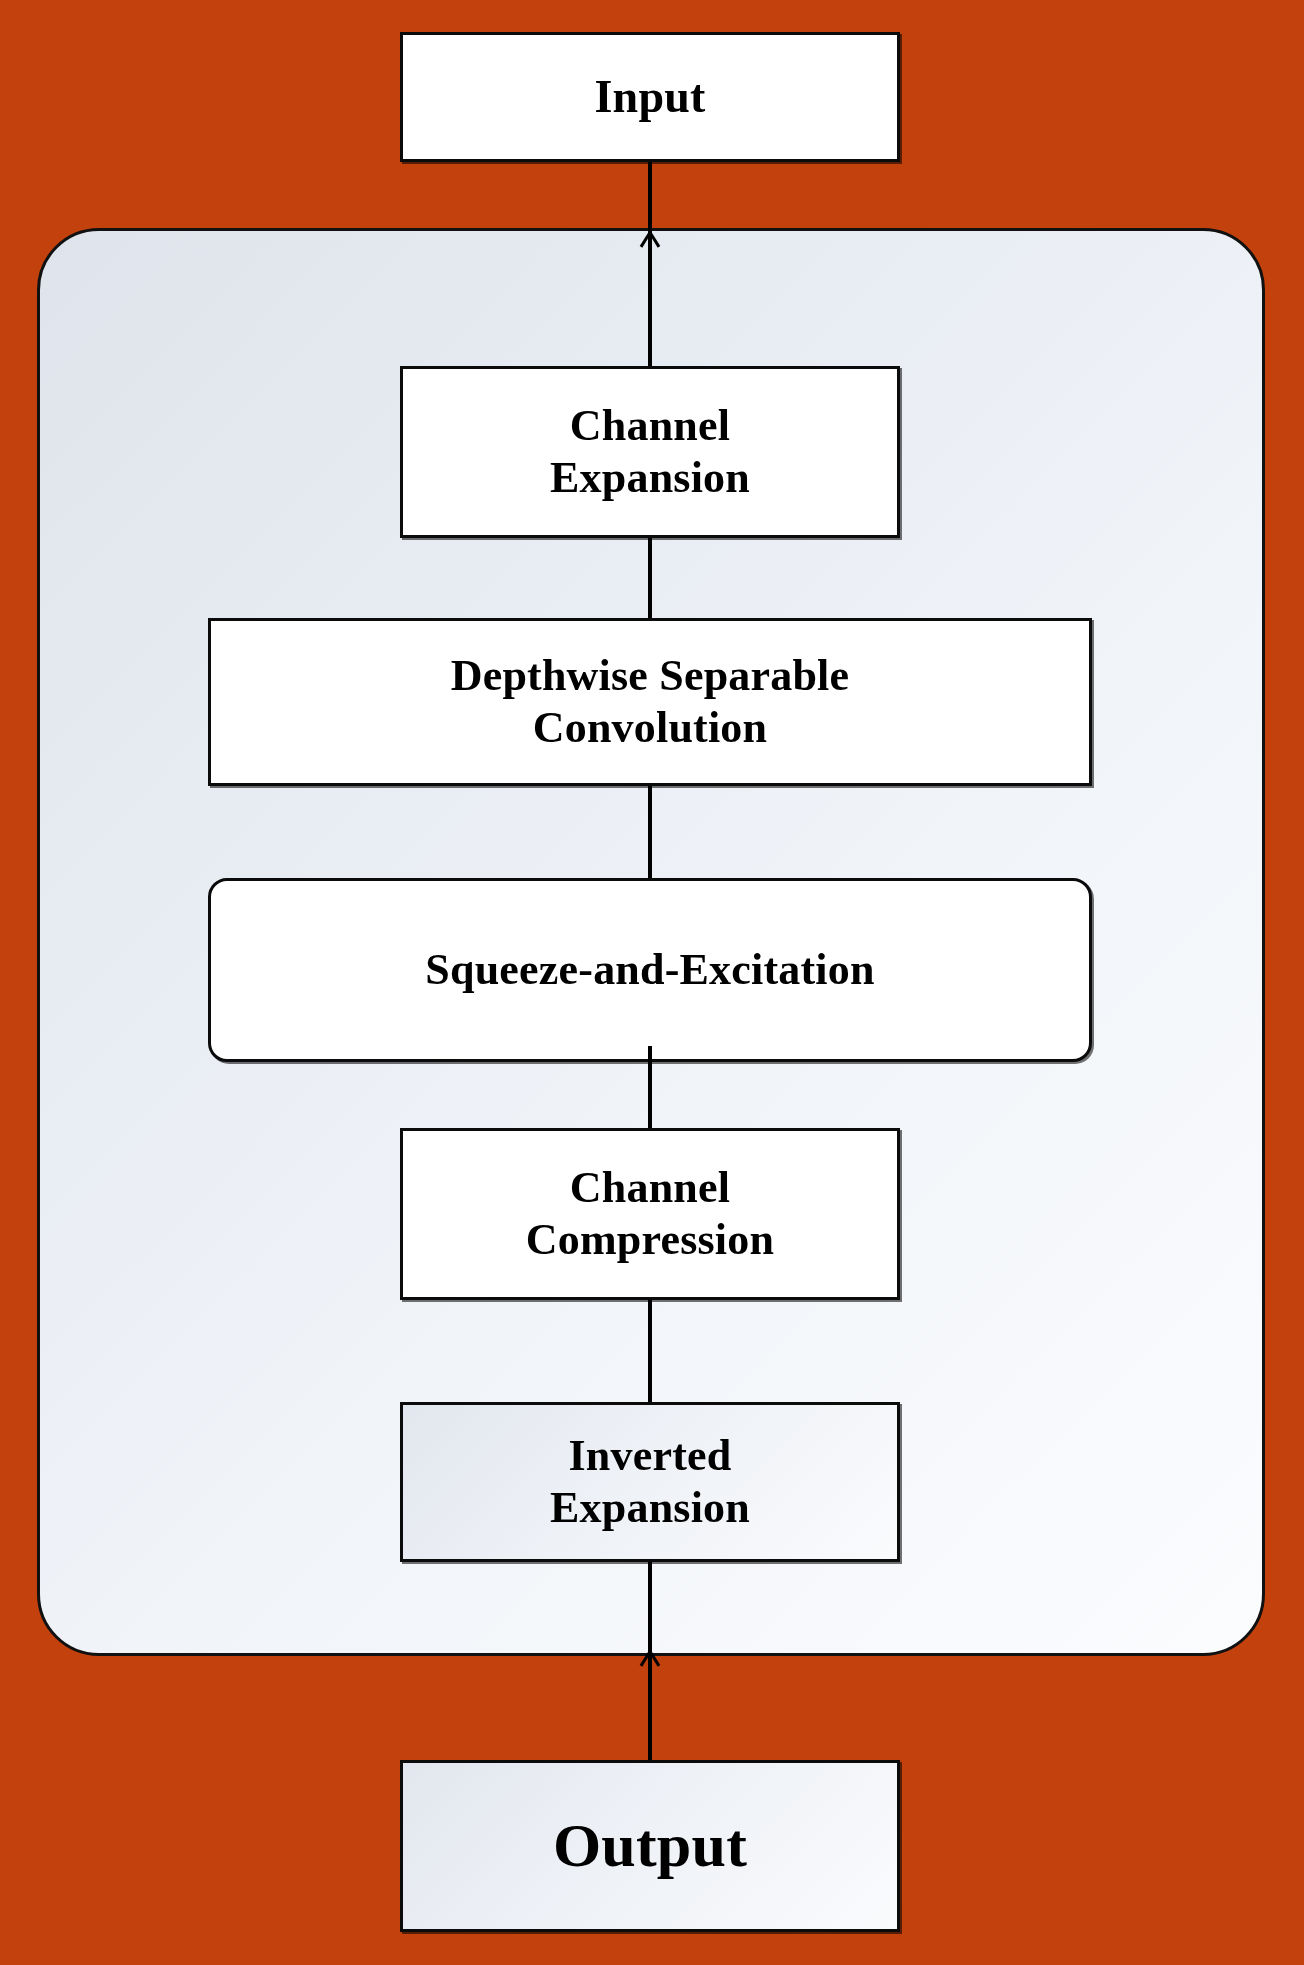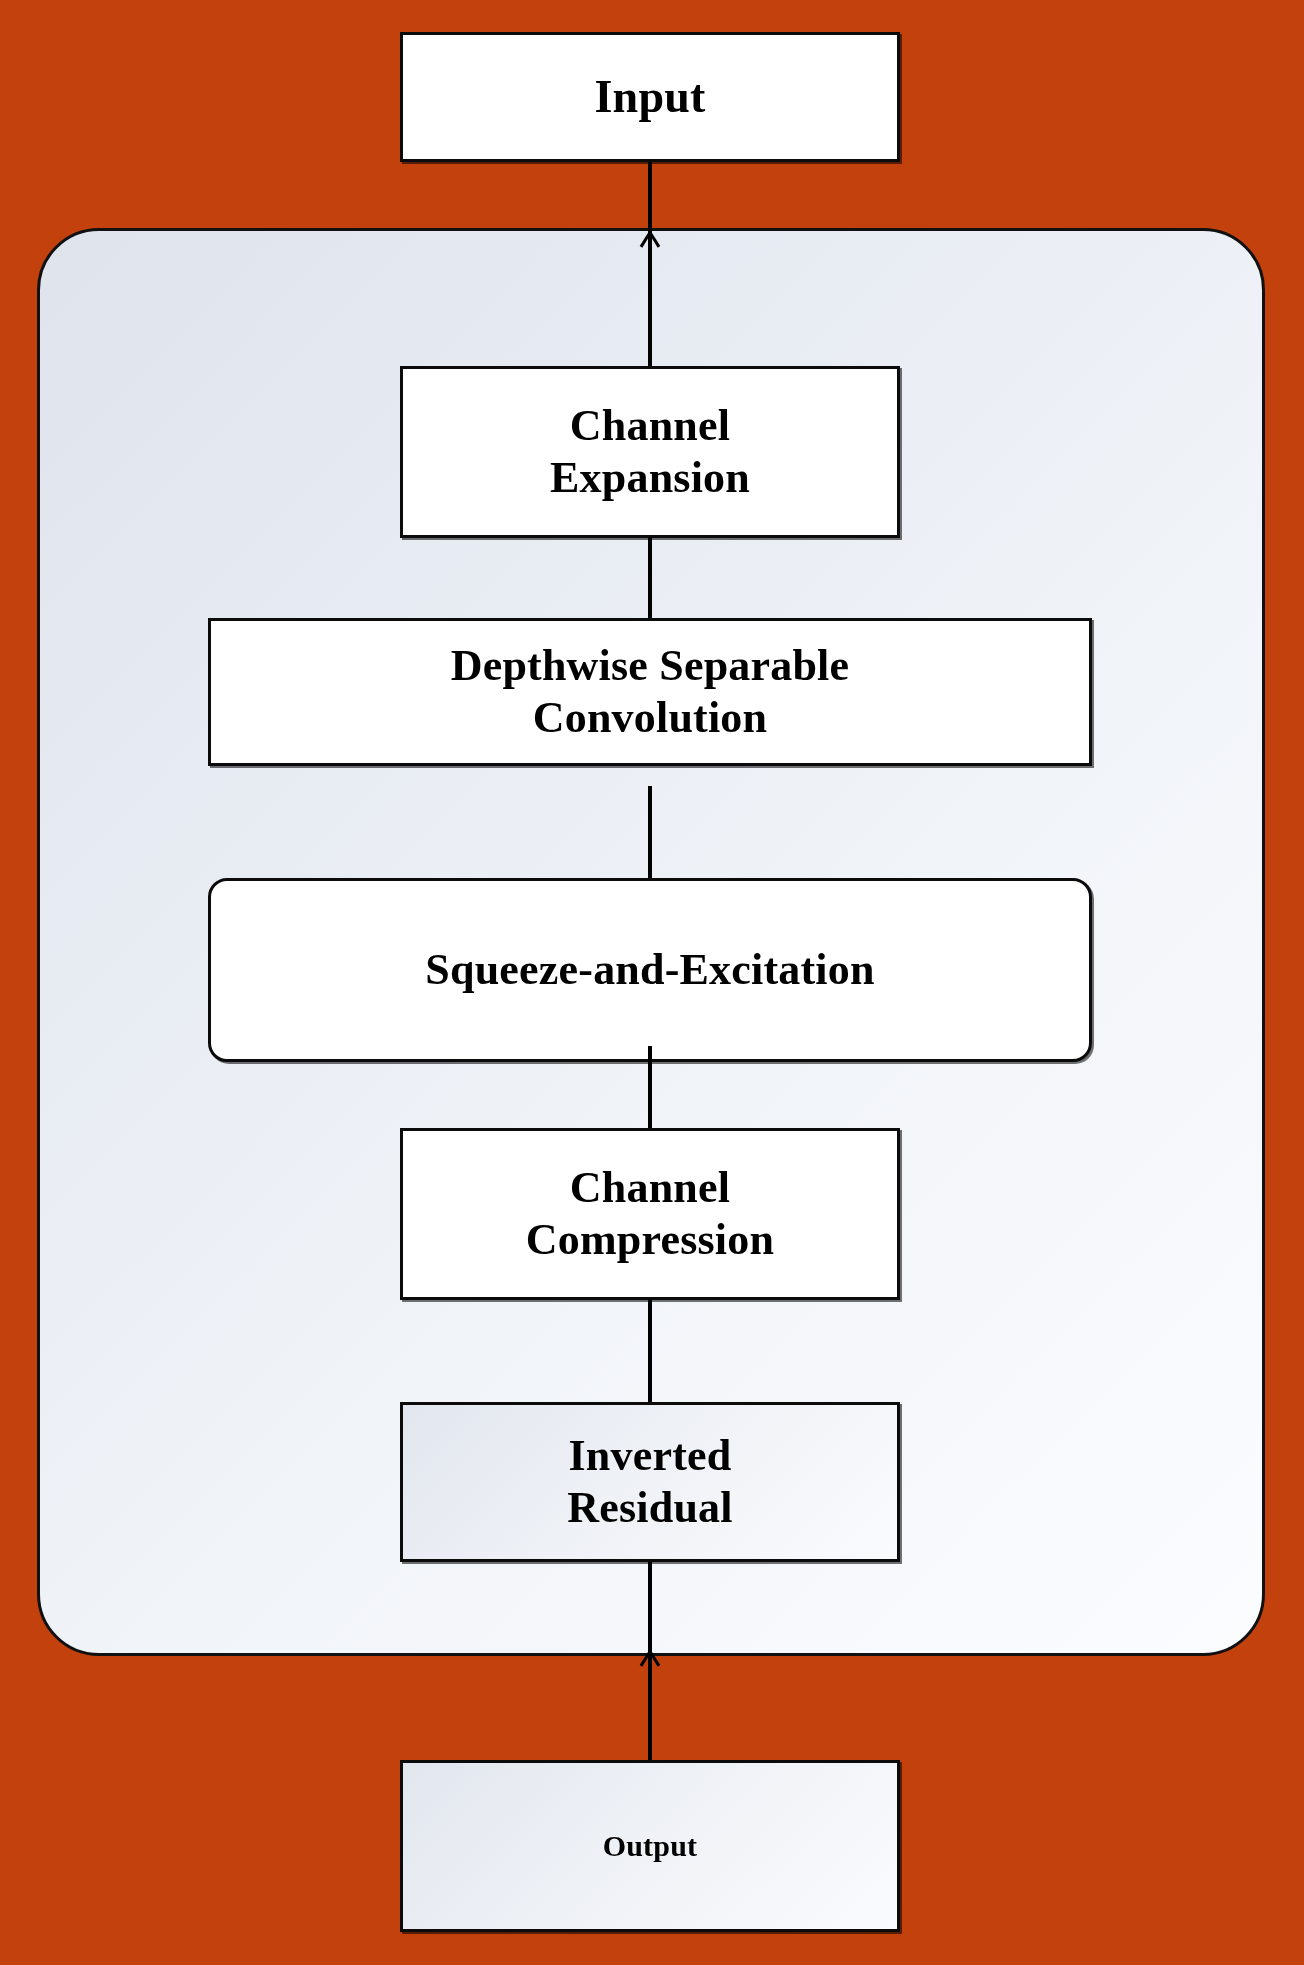--- a/index.html
+++ b/index.html
@@ -88,21 +88,21 @@
     <span class="node-label">Channel
 Expansion</span>
   </div>
 
   <div class="conn" style="left:648px; top:538px; height:82px;"></div>
   <div style="position:absolute; left:650px; top:618px; width:0; height:0;">
     <div class="barb left" style="left:-17px; top:0;"></div>
     <div class="barb right" style="left:0px;  top:0;"></div>
   </div>
 
-  <div class="node node-white" style="left:208px; top:618px; width:884px; height:148px; font-size:44px;">
+  <div class="node node-white" style="left:208px; top:618px; width:884px; height:168px; font-size:44px;">
     <span class="node-label">Depthwise Separable
 Convolution</span>
   </div>
 
   <div class="conn" style="left:648px; top:786px; height:94px;"></div>
   <div style="position:absolute; left:650px; top:878px; width:0; height:0;">
     <div class="barb left" style="left:-17px; top:0;"></div>
     <div class="barb right" style="left:0px;  top:0;"></div>
   </div>
 
@@ -122,31 +122,31 @@
   </div>
 
   <div class="conn" style="left:648px; top:1300px; height:122px;"></div>
   <div style="position:absolute; left:650px; top:1420px; width:0; height:0;">
     <div class="barb left" style="left:-17px; top:0;"></div>
     <div class="barb right" style="left:0px;  top:0;"></div>
   </div>
 
   <div class="node node-tint" style="left:400px; top:1402px; width:500px; height:160px; font-size:44px;">
     <span class="node-label">Inverted
-Residual</span>
+Expansion</span>
   </div>
 
   <div class="conn" style="left:648px; top:1562px; height:200px;"></div>
 
   <div style="position:absolute; left:650px; top:1650px; width:0; height:0;">
     <div class="barb left" style="left:-17px; top:0;"></div>
     <div class="barb right" style="left:0px;  top:0;"></div>
   </div>
   <div style="position:absolute; left:650px; top:1760px; width:0; height:0;">
     <div class="barb left" style="left:-17px; top:0;"></div>
     <div class="barb right" style="left:0px;  top:0;"></div>
   </div>
 
-  <div class="node node-tint" style="left:400px; top:1760px; width:500px; height:172px; font-size:30px;">
+  <div class="node node-tint" style="left:400px; top:1760px; width:500px; height:172px; font-size:62px;">
     <span class="node-label">Output</span>
   </div>
 
 </div>
 
 </body></html>

